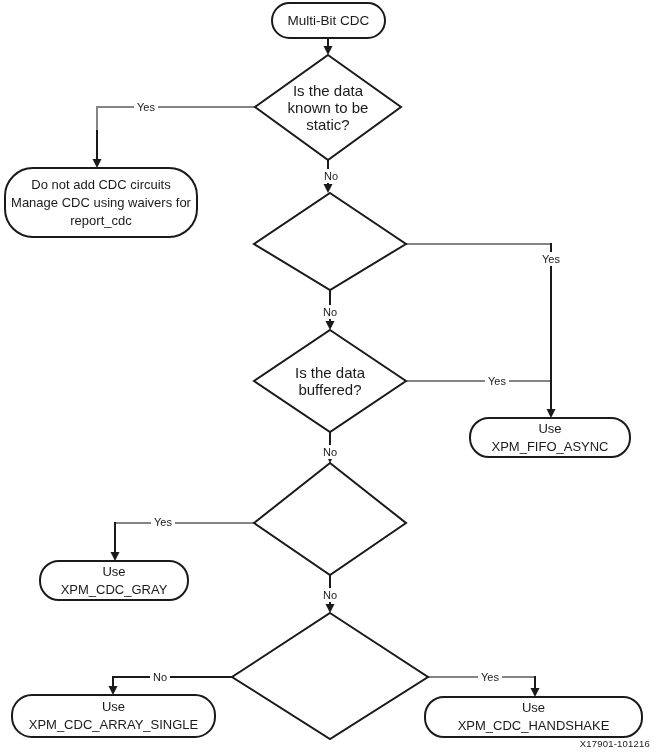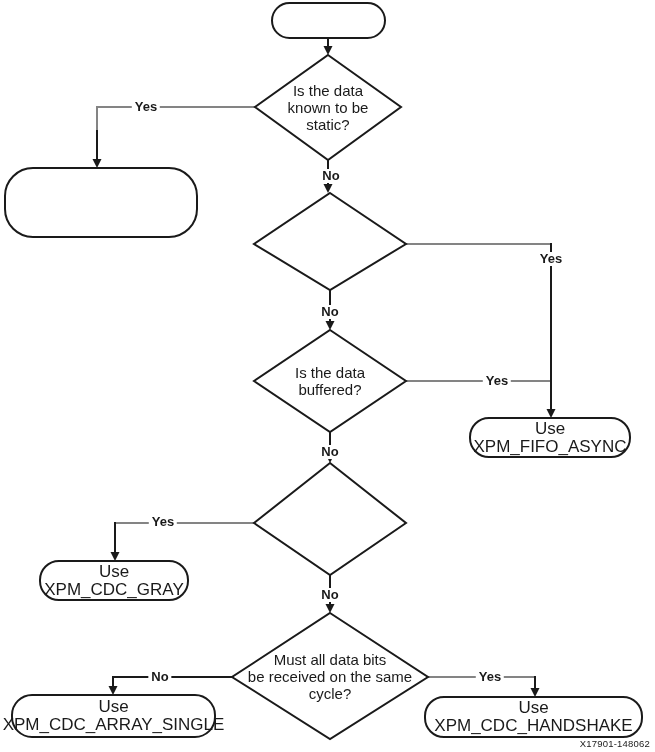--- a/index.html
+++ b/index.html
@@ -14,27 +14,27 @@
   .canvas svg { position:absolute; left:0; top:0; }
   .node-text {
     position:absolute;
     display:flex; align-items:center; justify-content:center;
     text-align:center;
     white-space:pre-line;
     font-size:15px; line-height:17px;
     pointer-events:none;
   }
   .title-text { font-size:13.5px; }
-  .result-text { font-size:17px; line-height:18px; }
+  .result-text { font-size:13px; line-height:18px; }
   .edge-label {
     position:absolute;
     transform:translate(-50%,-50%);
     background:#ffffff;
     padding:0 3px;
-    font-size:13px; line-height:14px;font-weight:bold;
+    font-size:11px; line-height:14px;
   }
   .figure-id {
     position:absolute;
     right:5px; top:738px;
     font-size:9.5px;
     letter-spacing:0.2px;
   }
 </style>
 </head>
 <body>
@@ -93,52 +93,53 @@
       <polygon points="330,330 406,381 330,432 254,381"></polygon>
       <rect x="470" y="418" width="160" height="39" rx="19"></rect>
       <polygon points="330,463 406,523 330,575 254,523"></polygon>
       <rect x="40" y="561" width="148" height="39" rx="19"></rect>
       <polygon points="330,613 428,677 330,739 232,677"></polygon>
       <rect x="12" y="695" width="203" height="42" rx="20"></rect>
       <rect x="425" y="697" width="217" height="40" rx="19"></rect>
     </g>
   </svg>
 
+  <div class="node-text title-text" style="left:272px;top:3px;width:113px;height:35px;">Multi-Bit CDC</div>
 
   <div class="node-text" style="left:248px;top:62px;width:160px;height:90px;">Is the data
 known to be
 static?</div>
 
+  <div class="node-text result-text" style="left:5px;top:168px;width:192px;height:69px;font-size:13px;">Do not add CDC circuits
+Manage CDC using waivers for
+report_cdc</div>
 
 
   <div class="node-text" style="left:250px;top:336px;width:160px;height:90px;">Is the data
 buffered?</div>
 
   <div class="node-text result-text" style="left:470px;top:418px;width:160px;height:39px;">Use
 XPM_FIFO_ASYNC</div>
 
 
   <div class="node-text result-text" style="left:40px;top:561px;width:148px;height:39px;">Use
 XPM_CDC_GRAY</div>
 
-  <div class="node-text" style="left:230px;top:631px;width:200px;height:90px;">Must all data bits
-be received on the same
-cycle?</div>
 
   <div class="node-text result-text" style="left:12px;top:695px;width:203px;height:42px;">Use
 XPM_CDC_ARRAY_SINGLE</div>
 
   <div class="node-text result-text" style="left:425px;top:697px;width:217px;height:40px;">Use
 XPM_CDC_HANDSHAKE</div>
 
   <div class="edge-label" style="left:146px;top:107px;">Yes</div>
   <div class="edge-label" style="left:331px;top:176px;">No</div>
   <div class="edge-label" style="left:551px;top:259px;">Yes</div>
   <div class="edge-label" style="left:330px;top:312px;">No</div>
   <div class="edge-label" style="left:497px;top:381px;">Yes</div>
   <div class="edge-label" style="left:330px;top:452px;">No</div>
   <div class="edge-label" style="left:163px;top:522px;">Yes</div>
   <div class="edge-label" style="left:330px;top:595px;">No</div>
   <div class="edge-label" style="left:160px;top:677px;">No</div>
   <div class="edge-label" style="left:490px;top:677px;">Yes</div>
 
-  <div class="figure-id">X17901-148062</div>
+  <div class="figure-id">X17901-101216</div>
 </div>
 
 </body></html>

